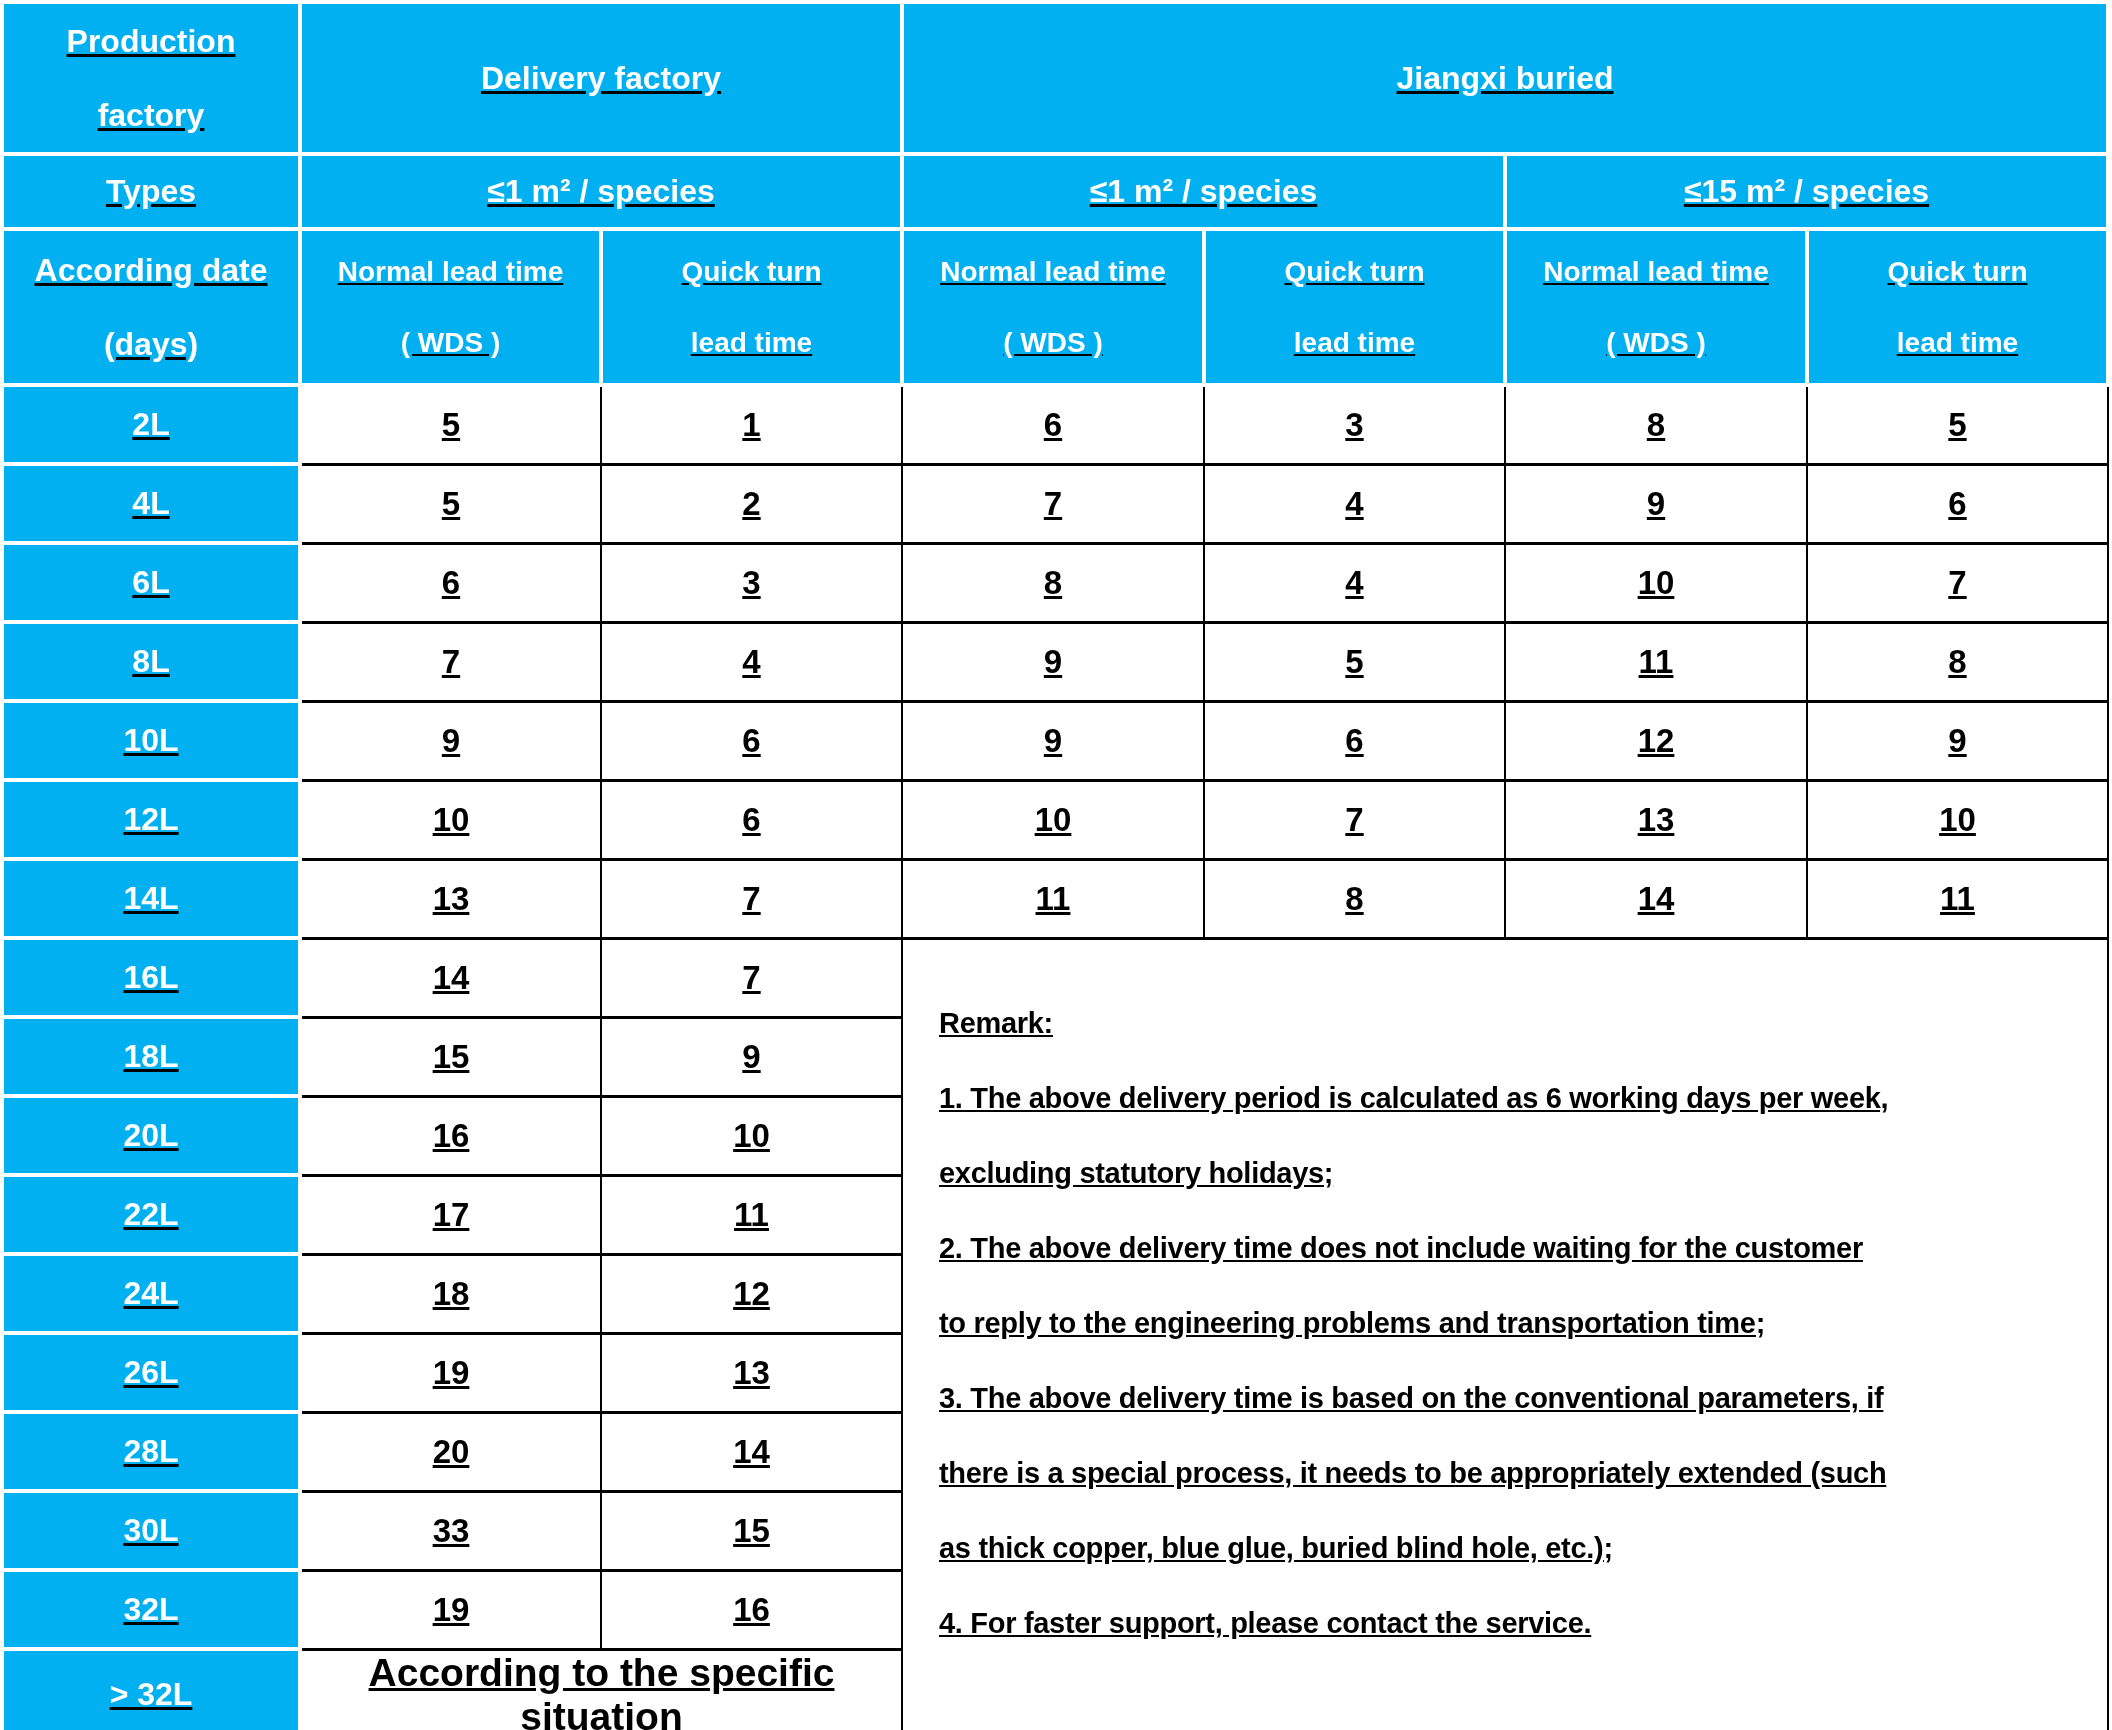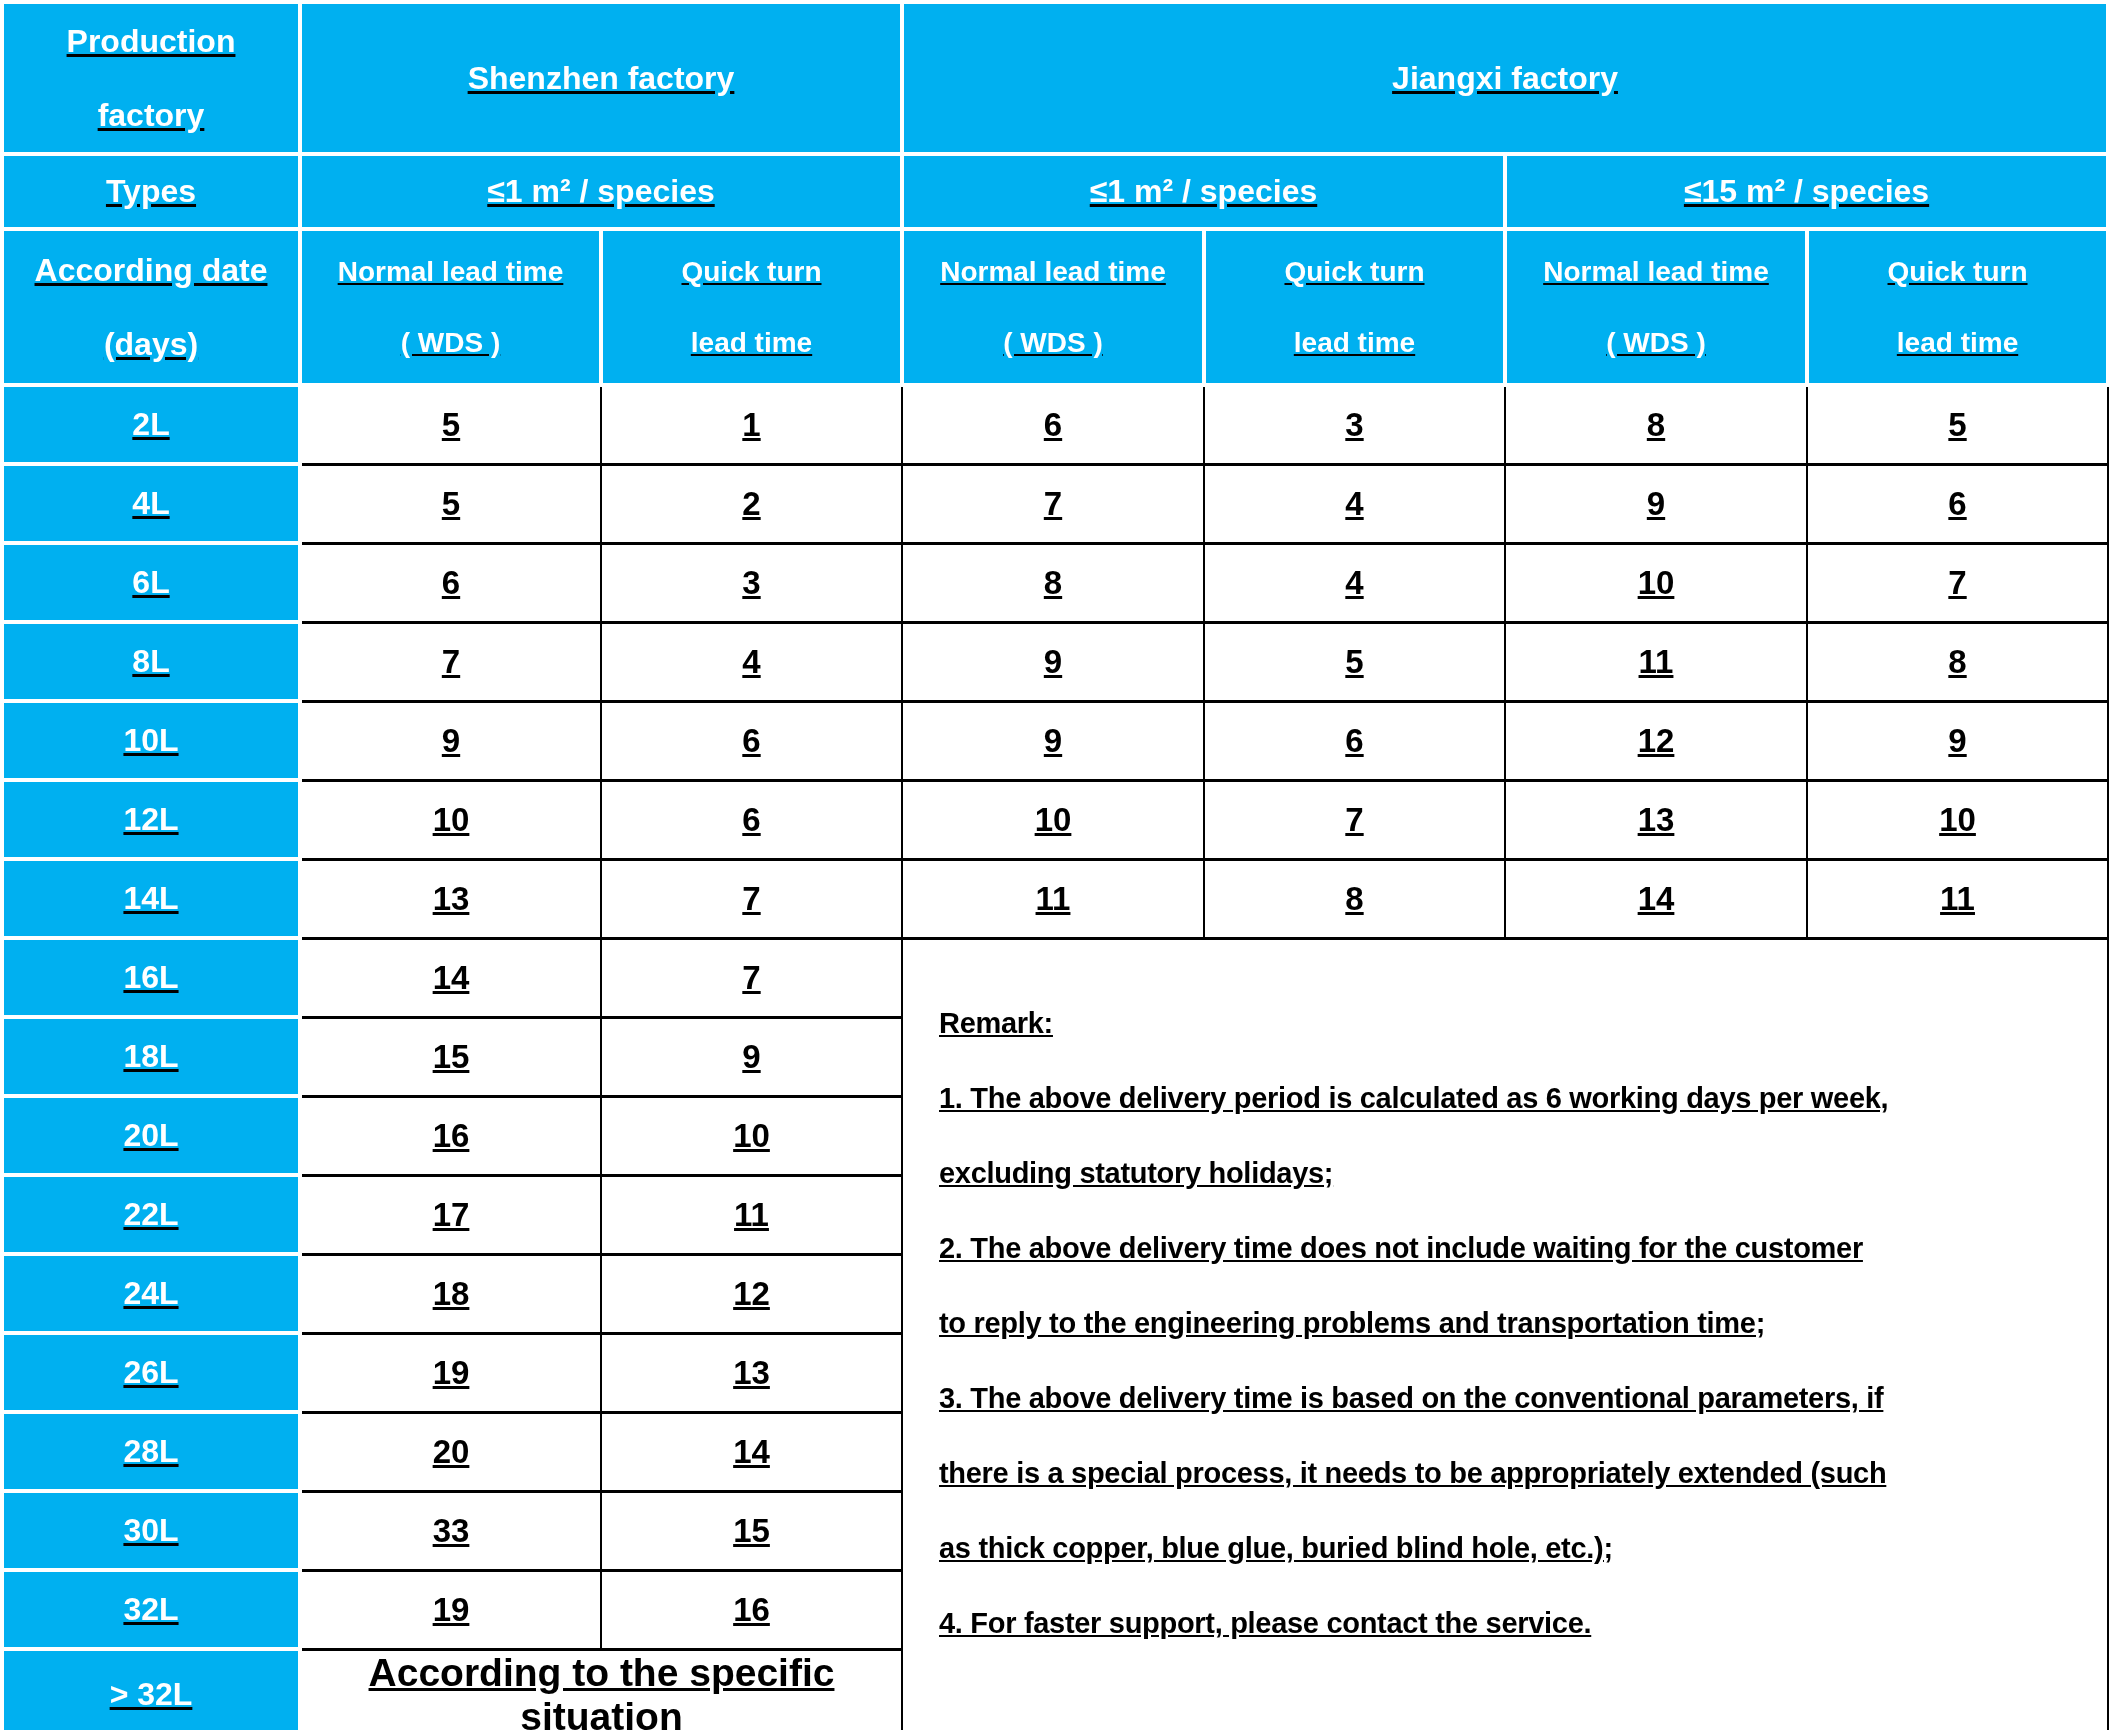--- a/index.html
+++ b/index.html
@@ -75,22 +75,22 @@
     <col style="width:302px">
       <col style="width:301px">
   </colgroup>
 
   <tbody>
       <tr class="r-fact">
     <td class="blue twoline">
       <div>Production</div>
       <div>factory</div>
     </td>
-    <td class="blue" colspan="2">Shenzhen factory</td>
-    <td class="blue" colspan="4">Jiangxi factory</td>
+    <td class="blue" colspan="2">Delivery factory</td>
+    <td class="blue" colspan="4">Jiangxi buried</td>
   </tr>
 
   <tr class="r-types">
     <td class="blue">Types</td>
     <td class="blue" colspan="2">≤1 m² / species</td>
     <td class="blue" colspan="2">≤1 m² / species</td>
     <td class="blue" colspan="2">≤15 m² / species</td>
   </tr>
 
   <tr class="r-lead">

